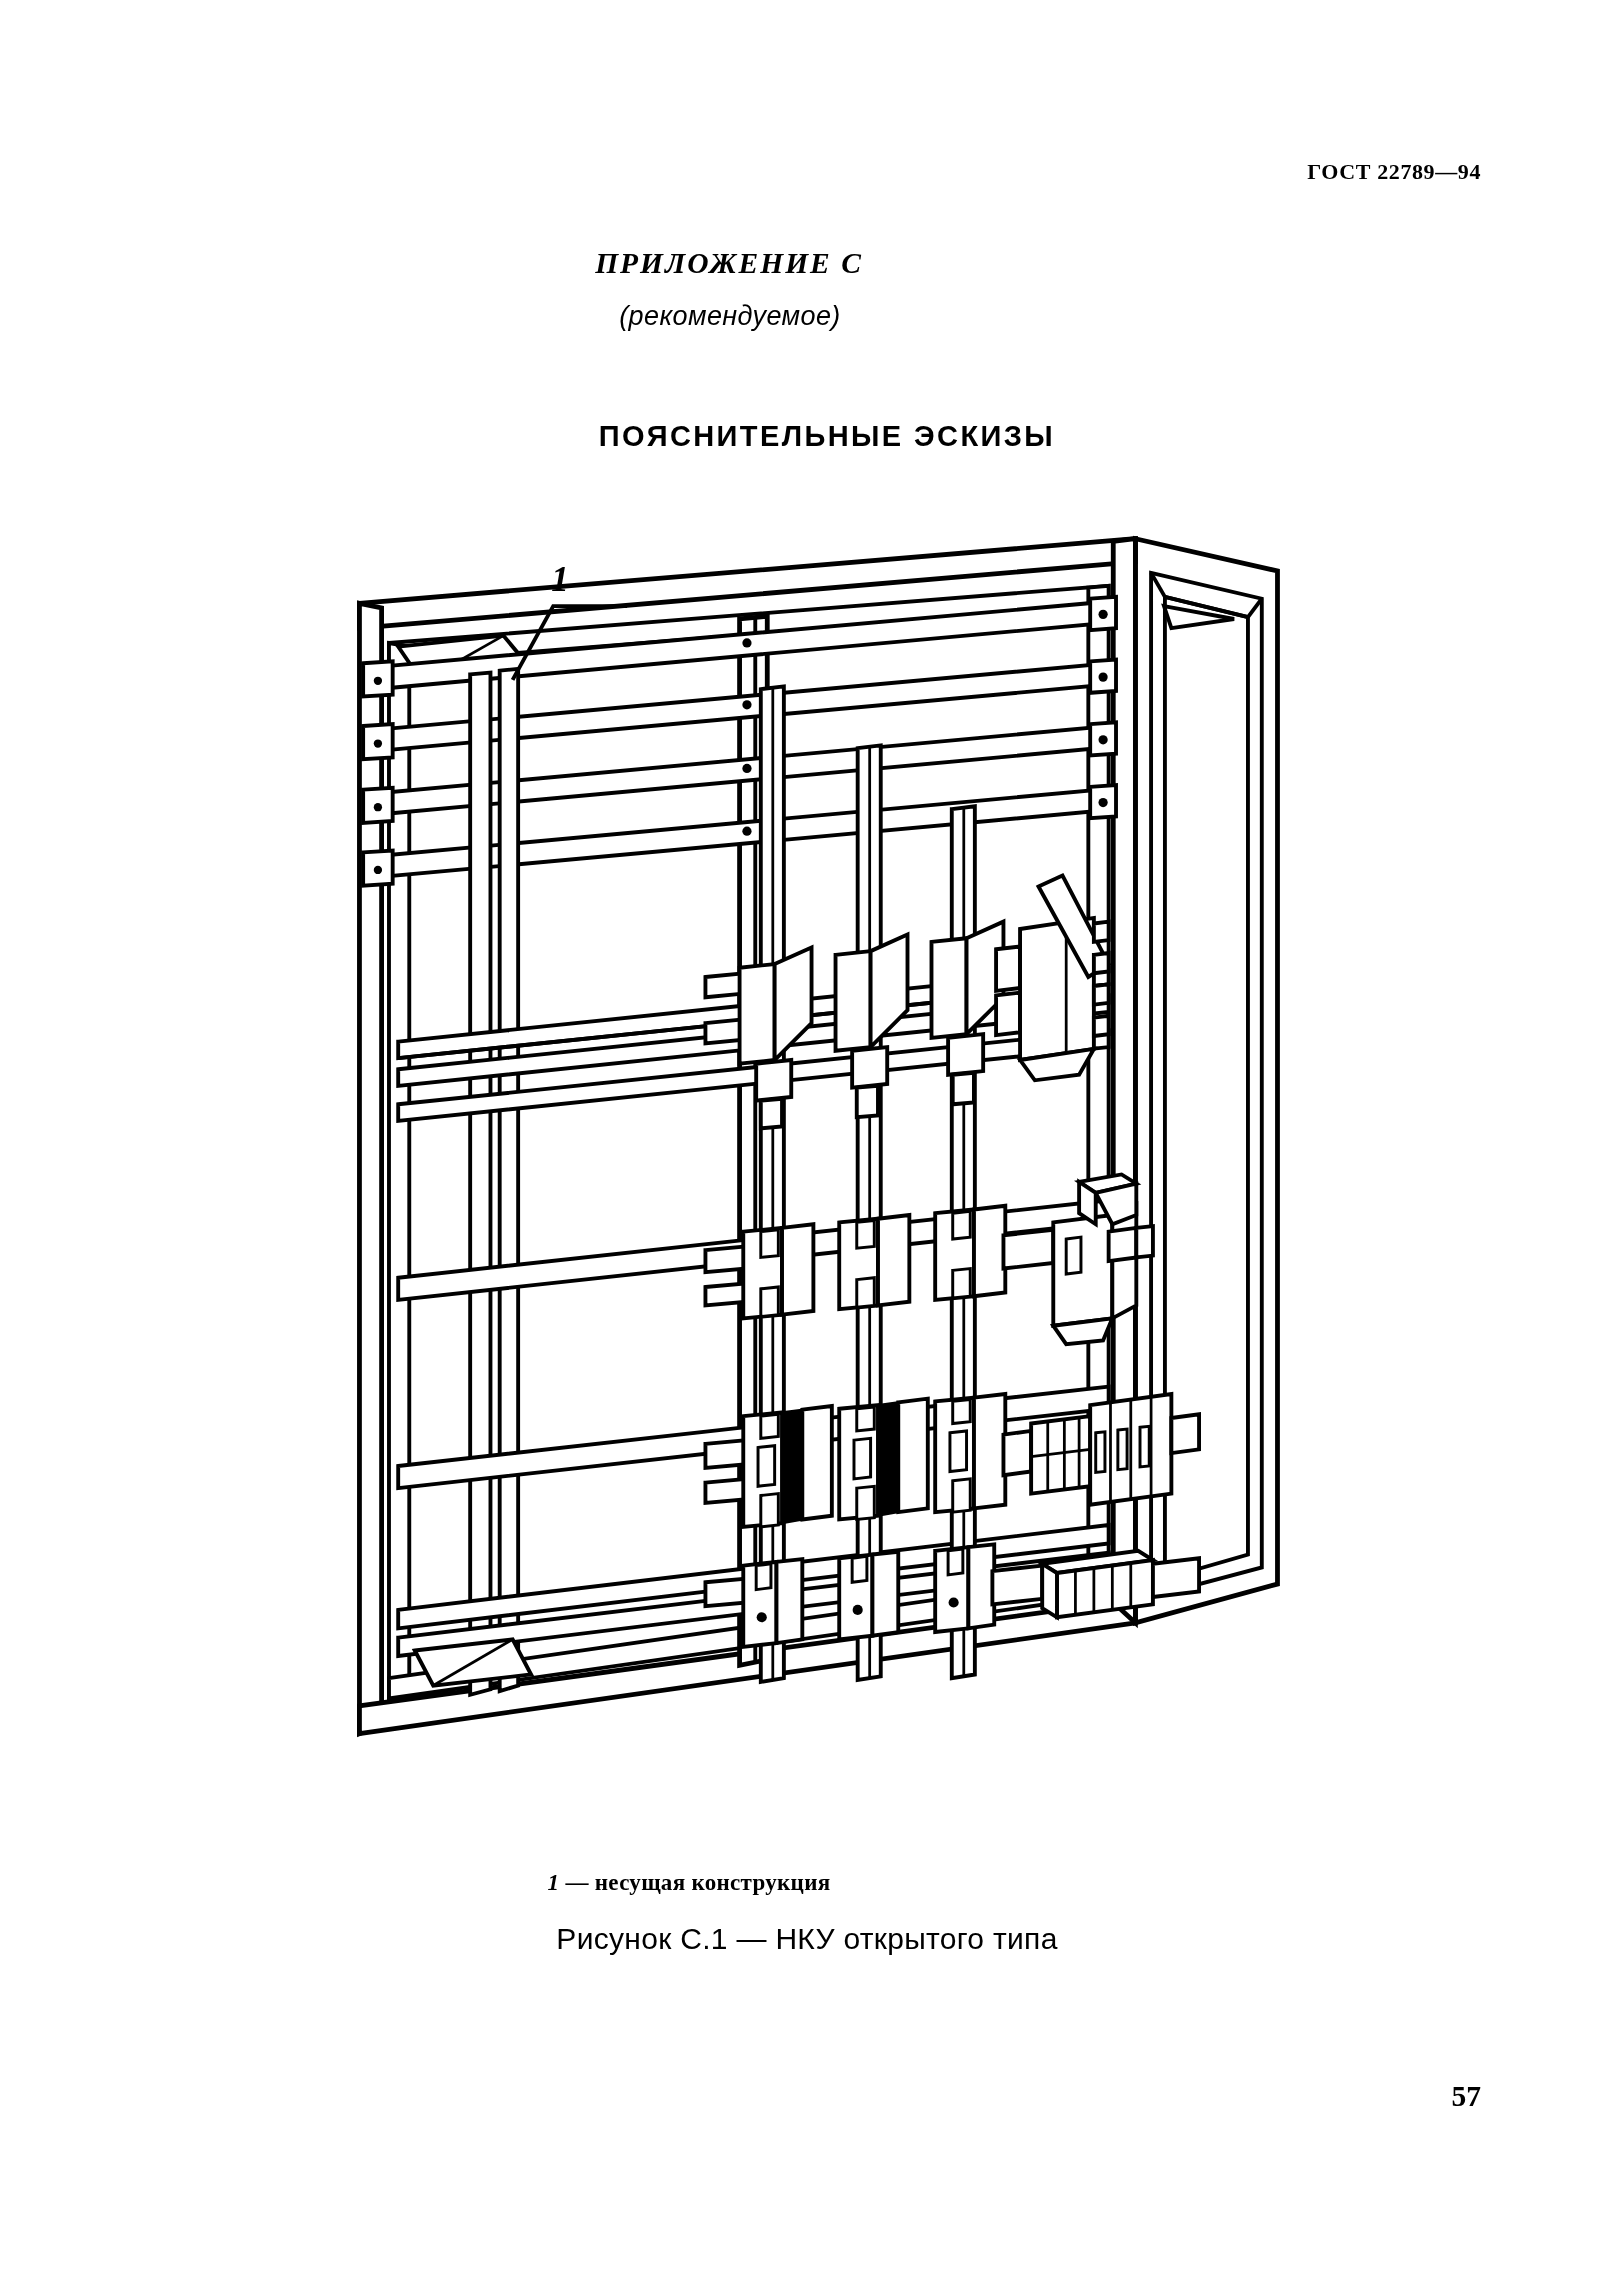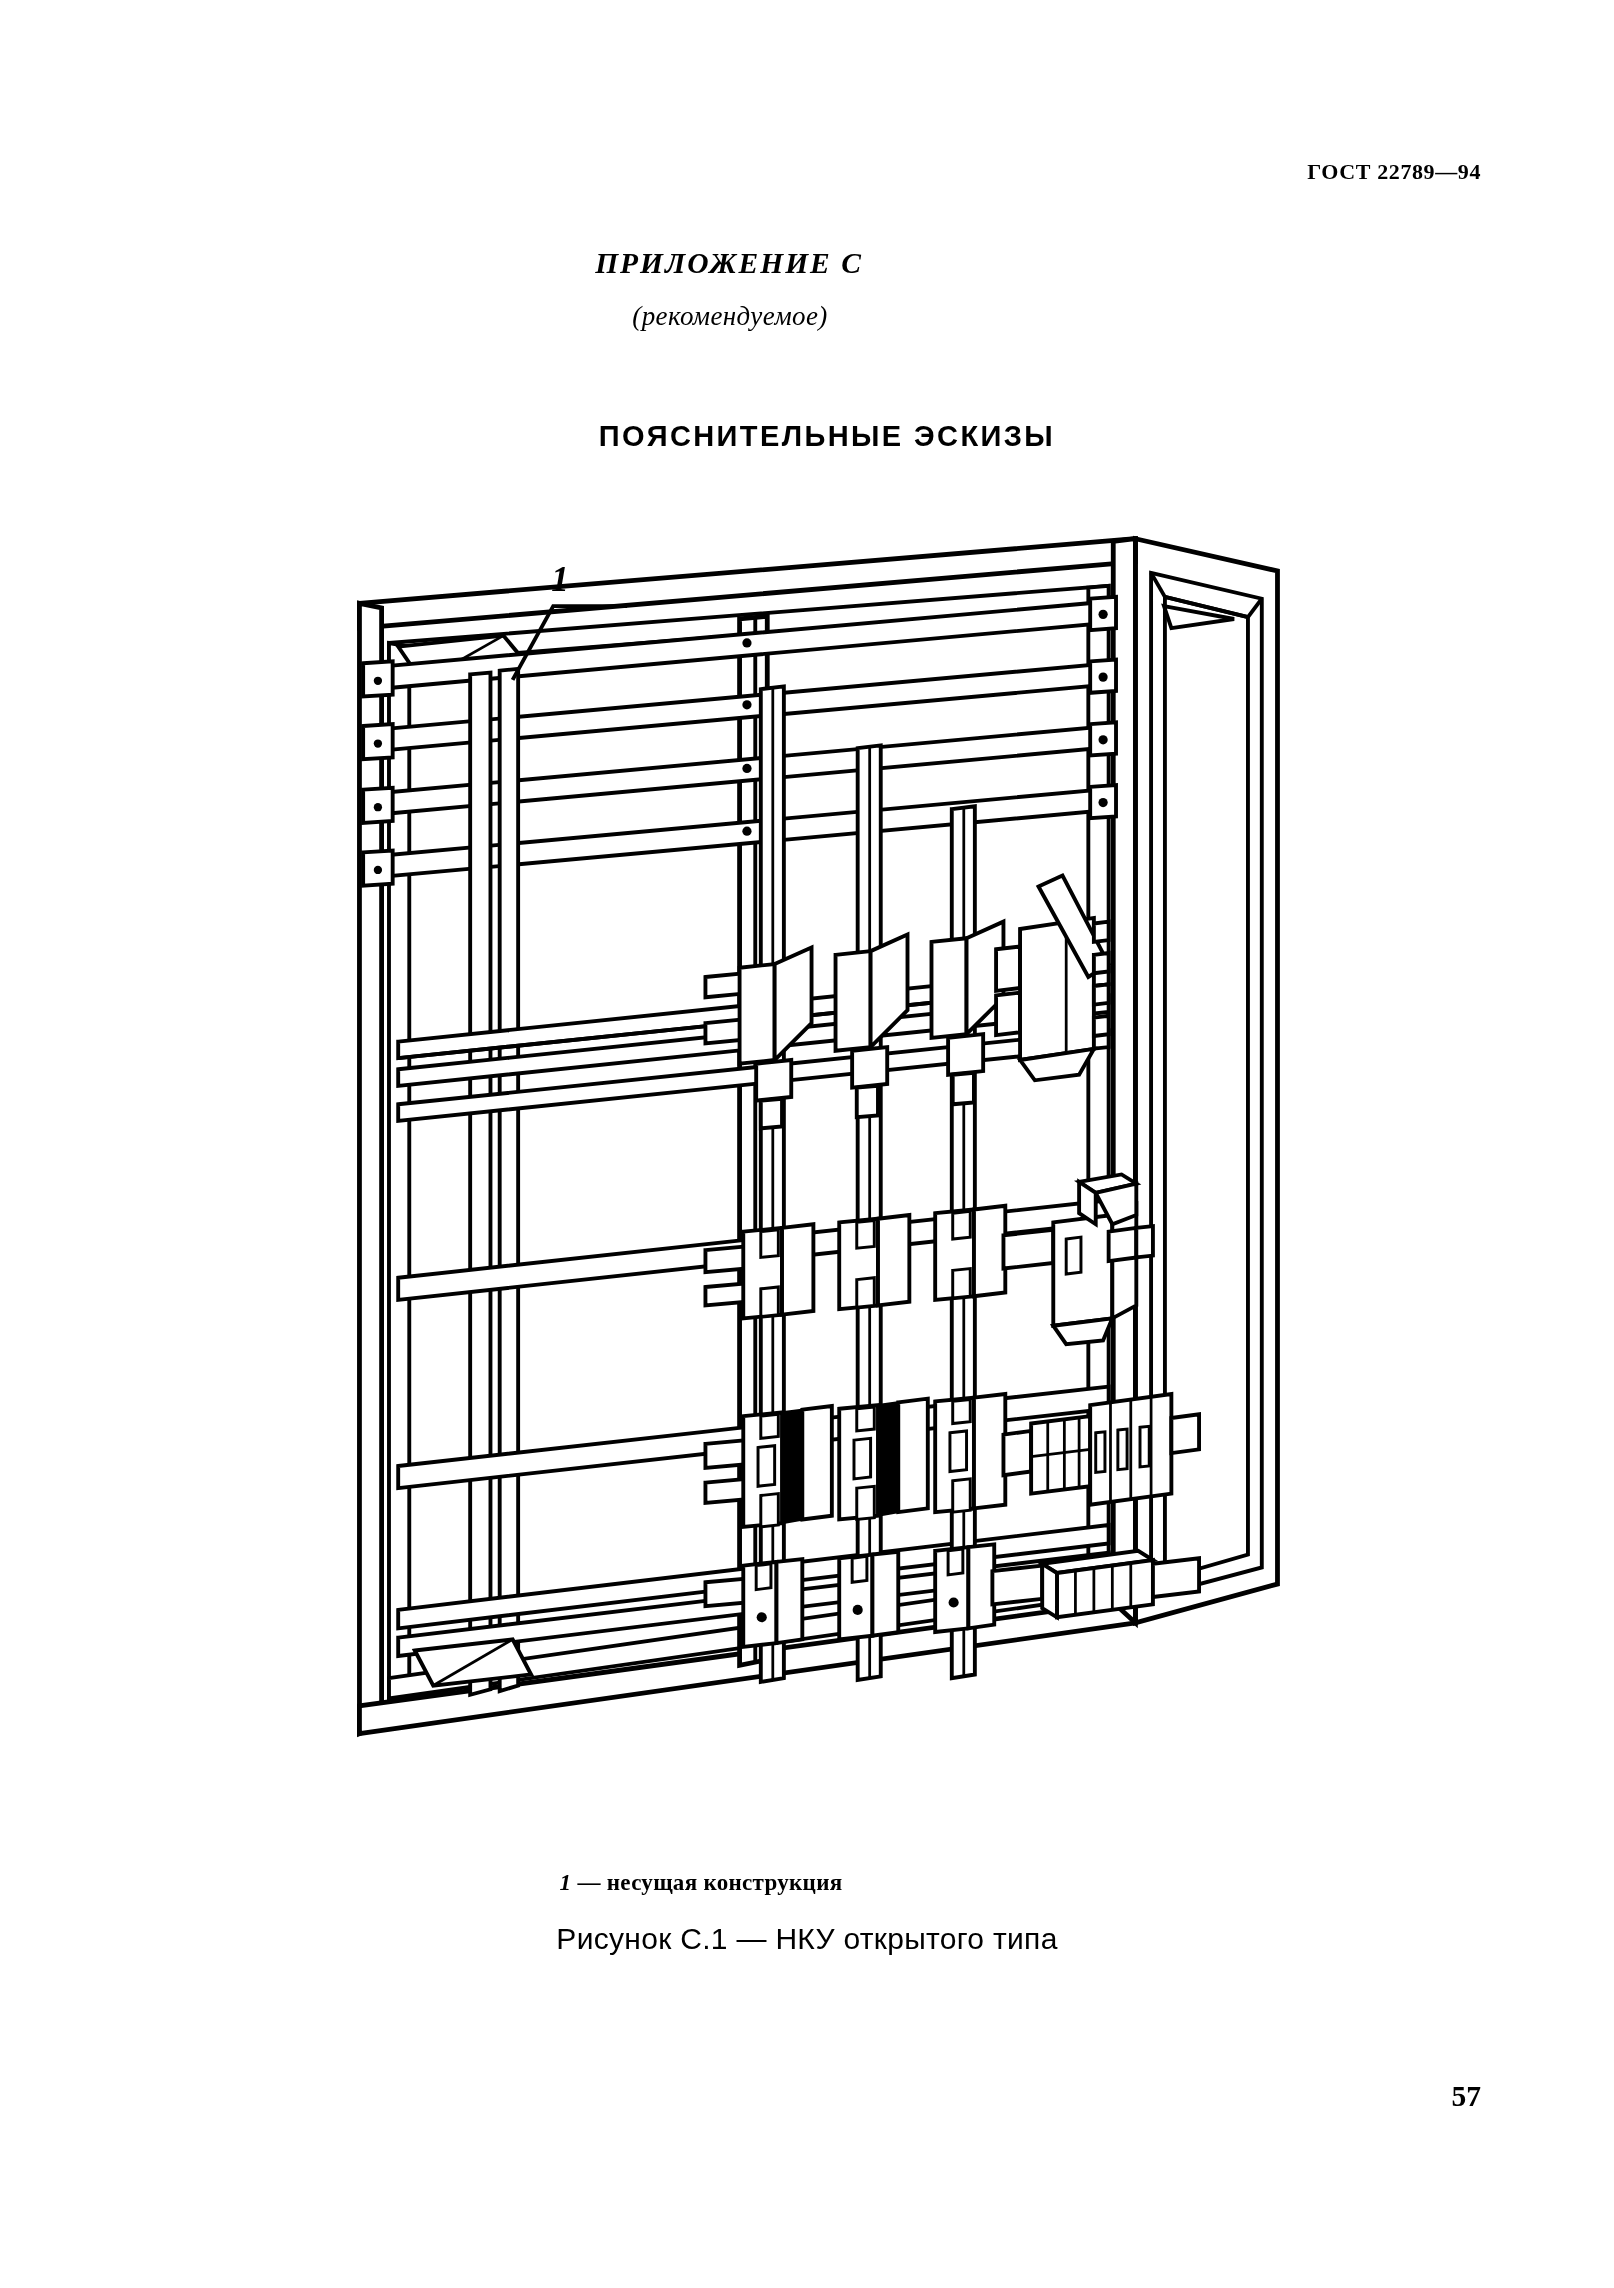--- a/index.html
+++ b/index.html
@@ -48,21 +48,21 @@
     font-weight: bold;
     font-size: 29.5px;
     letter-spacing: 2px;
   }
   .annex-sub {
     position: absolute;
     top: 301px;
     left: 0;
     width: 1460px;
     text-align: center;
-    font-family: Liberation Serif, serif;
+    font-family: Liberation Sans, sans-serif;
     font-style: italic;
     font-size: 27px;
     letter-spacing: 0.4px;
   }
   .section-title {
     position: absolute;
     top: 420px;
     left: 0;
     width: 1614px;
     text-align: center;
@@ -80,21 +80,21 @@
     left: 341px;
     width: 978px;
     height: 1311px;
   }
   .figure-wrap svg { display: block; }
 
   
   .legend-line {
     position: absolute;
     top: 1870px;
-    left: 12px;
+    left: 0;
     width: 1378px;
     text-align: center;
     font-family: "Liberation Serif", serif;
     font-weight: bold;
     font-size: 23px;
     letter-spacing: 0.3px;
   }
   .legend-line .idx {
     font-style: italic;
     font-weight: bold;

